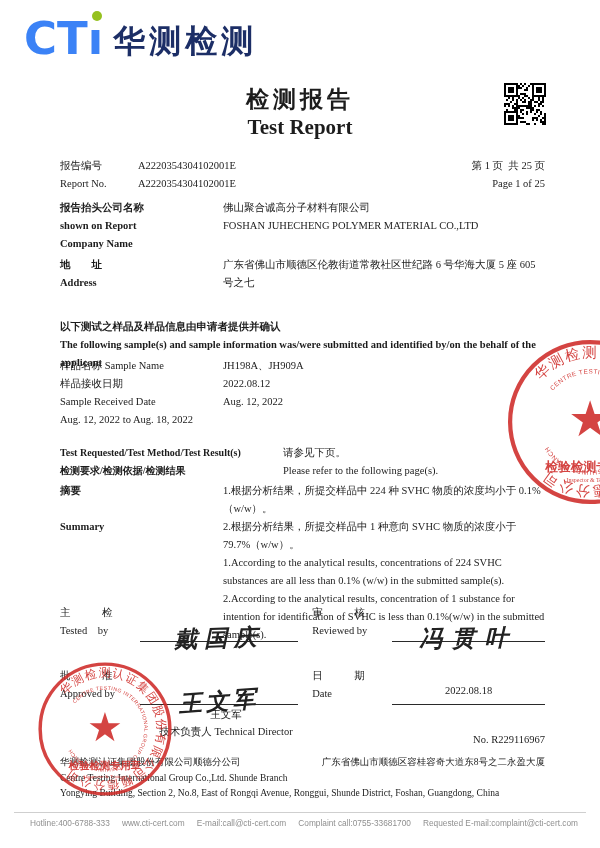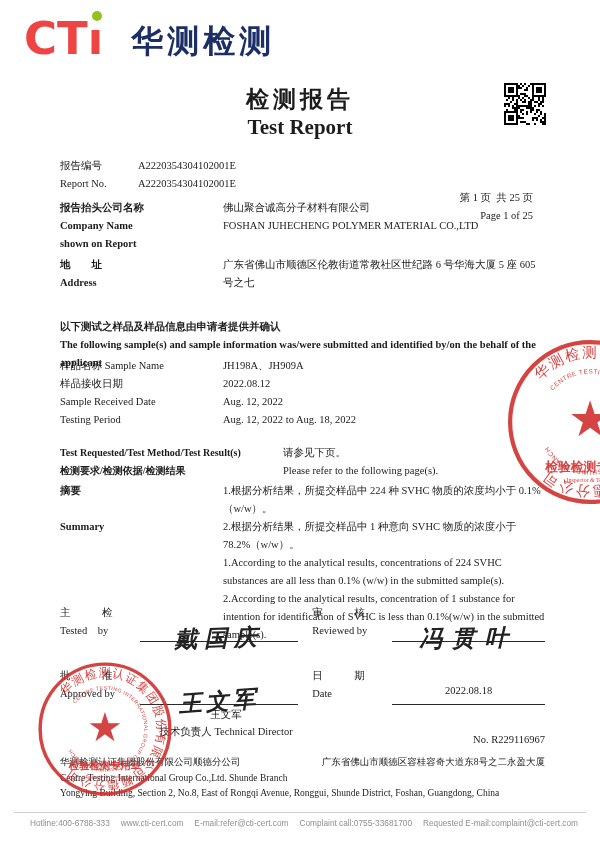--- a/index.html
+++ b/index.html
@@ -6,41 +6,41 @@
   body{
     width:600px;height:848px;position:relative;background:#ffffff;
     font-family:"Liberation Serif","DejaVu Serif",serif;color:#1c1c1c;
     overflow:hidden;
   }
   .pre{white-space:pre;}
   .bold{font-weight:bold;}
   
   .logo{position:absolute;top:14px;left:24px;display:flex;align-items:flex-start;}
   .logo-cti{font-family:"DejaVu Sans","Liberation Sans",sans-serif;font-weight:bold;
-    font-size:45px;line-height:50px;color:#ef4444;letter-spacing:0;}
+    font-size:45px;line-height:50px;color:#3b82f6;letter-spacing:0;}
   .logo-i{position:relative;}
   .logo-dot{position:absolute;top:-1px;left:4px;width:10px;height:10px;border-radius:50%;background:#95c11f;}
   .logo-cn{font-family:"DejaVu Sans","Liberation Sans",sans-serif;font-weight:bold;
-    font-size:32px;line-height:36px;color:#1c2e66;letter-spacing:4px;margin-left:28px;margin-top:9px;}
+    font-size:32px;line-height:36px;color:#1c2e66;letter-spacing:4px;margin-left:10px;margin-top:9px;}
   
   .title{position:absolute;top:86px;left:0;width:600px;text-align:center;}
   .title-cn{font-size:23px;font-weight:bold;letter-spacing:4px;line-height:28px;}
   .title-en{font-size:21px;font-weight:bold;line-height:26px;}
   
   .qr{position:absolute;top:83px;left:504px;width:42px;height:42px;}
   
   .sec{position:absolute;left:60px;width:485px;font-size:10.5px;line-height:18px;}
   .kv{display:flex;gap:18px;}
   .kv .k{flex:none;}
   .kv .v{flex:1;}
   .k60{width:60px;}
   .k145{width:145px;}
   .k205{width:205px;font-size:10px;}
   .sec-report{top:157px;}
-  .page-info{position:absolute;right:12px;top:0;text-align:right;margin-top:32px;}
+  .page-info{position:absolute;right:0;top:0;text-align:right;}
   .sec-company{top:199px;}
   .sec-address{top:256px;}
   .sec-statement{top:318px;font-weight:bold;}
   .sec-sample{top:357px;}
   .sec-request{top:444px;}
   .sec-summary{top:482px;}
   
   .sec-sign{top:604px;}
   .sig-row{display:flex;}
   .sig-row2{margin-top:25px;}
@@ -223,22 +223,22 @@
   <div class="page-info">
     <div class="pre">第 1 页  共 25 页</div>
     <div>Page 1 of 25</div>
   </div>
 </div>
 
 <div class="sec sec-company">
   <div class="kv">
     <div class="k k145 bold">
       <div>报告抬头公司名称</div>
+      <div>shown on Report</div>
       <div>Company Name</div>
-      <div>shown on Report</div>
     </div>
     <div class="v">
       <div>佛山聚合诚高分子材料有限公司</div>
       <div>FOSHAN JUHECHENG POLYMER MATERIAL CO.,LTD</div>
     </div>
   </div>
 </div>
 
 <div class="sec sec-address">
   <div class="kv">
@@ -264,21 +264,20 @@
     </div>
   <div class="kv">
       <div class="k k145">样品接收日期</div>
       <div class="v">2022.08.12</div>
     </div>
   <div class="kv">
       <div class="k k145">Sample Received Date</div>
       <div class="v">Aug. 12, 2022</div>
     </div>
   <div class="kv">
-      <div class="k k145">Testing Period</div>
       <div class="v">Aug. 12, 2022 to Aug. 18, 2022</div>
     </div>
 </div>
 
 <div class="sec sec-request">
   <div class="kv">
     <div class="k k205 bold">
       <div>Test Requested/Test Method/Test Result(s)</div>
       <div>检测要求/检测依据/检测结果</div>
     </div>
@@ -290,21 +289,21 @@
 </div>
 
 <div class="sec sec-summary">
   <div class="kv">
     <div class="k k145 bold">
       <div>摘要</div>
       <div style="margin-top:18px;">Summary</div>
     </div>
     <div class="v">
       <div>1.根据分析结果，所提交样品中 224 种 SVHC 物质的浓度均小于 0.1%（w/w）。</div>
-      <div>2.根据分析结果，所提交样品中 1 种意向 SVHC 物质的浓度小于 78.2%（w/w）。</div>
+      <div>2.根据分析结果，所提交样品中 1 种意向 SVHC 物质的浓度小于 79.7%（w/w）。</div>
       <div>1.According to the analytical results, concentrations of 224 SVHC substances are all less than 0.1% (w/w) in the submitted sample(s).</div>
       <div>2.According to the analytical results, concentration of 1 substance for intention for identification of SVHC is less than 0.1%(w/w) in the submitted sample(s).</div>
     </div>
   </div>
 </div>
 
 <div class="sec sec-sign">
   <div class="sig-row">
     <div class="sig-cell-l">
       <div class="sig-label">
@@ -359,21 +358,21 @@
     <span>广东省佛山市顺德区容桂容奇大道东8号之二永盈大厦</span>
   </div>
   <div>Centre Testing International Group Co.,Ltd. Shunde Branch</div>
   <div>Yongying Building, Section 2, No.8, East of Rongqi Avenue, Ronggui, Shunde District, Foshan, Guangdong, China</div>
 </div>
 
 <div class="footer-hr"></div>
 <div class="footer">
   <span>Hotline:400-6788-333</span>
   <span>www.cti-cert.com</span>
-  <span>E-mail:refer@cti-cert.com</span>
+  <span>E-mail:call@cti-cert.com</span>
   <span>Complaint call:0755-33681700</span>
   <span>Requested E-mail:complaint@cti-cert.com</span>
 </div>
 
 <svg class="stamp stamp-right" viewBox="0 0 200 200">
   <defs>
     <path id="ringCN1" d="M100,100 m-76,0 a76,76 0 1,1 152,0 a76,76 0 1,1 -152,0" fill="none"></path>
     <path id="ringEN1" d="M100,100 m-57,0 a57,57 0 1,1 114,0 a57,57 0 1,1 -114,0" fill="none"></path>
   </defs>
   <circle cx="100" cy="100" r="94" fill="none" stroke="currentColor" stroke-width="5"></circle>

